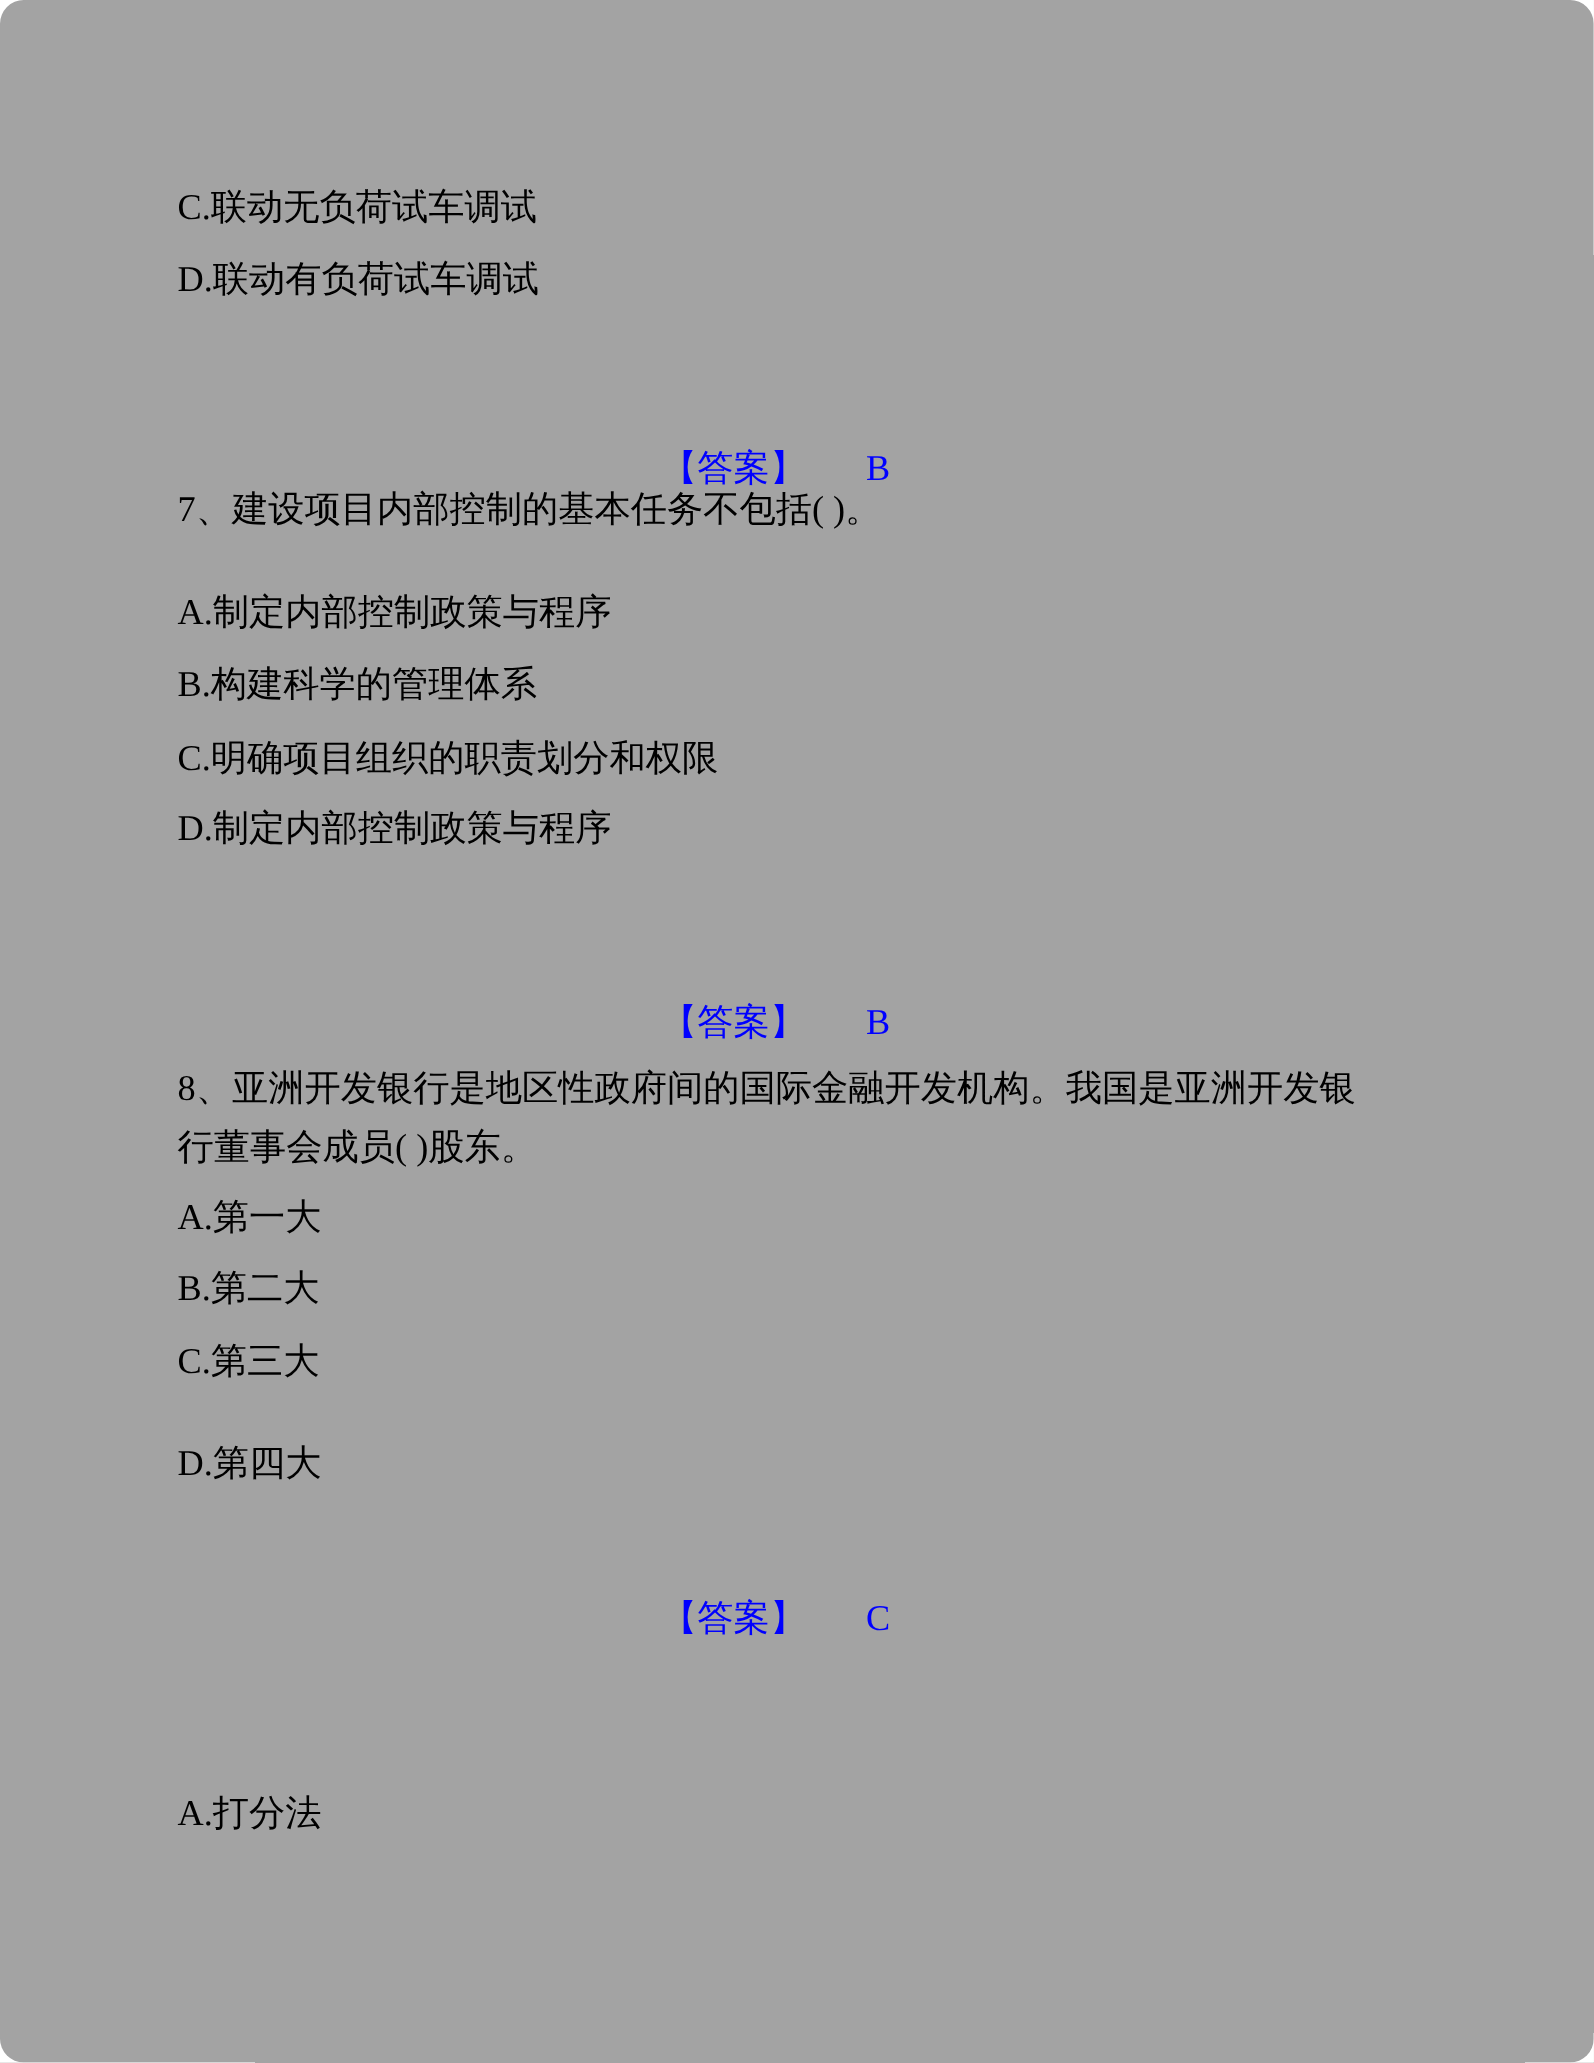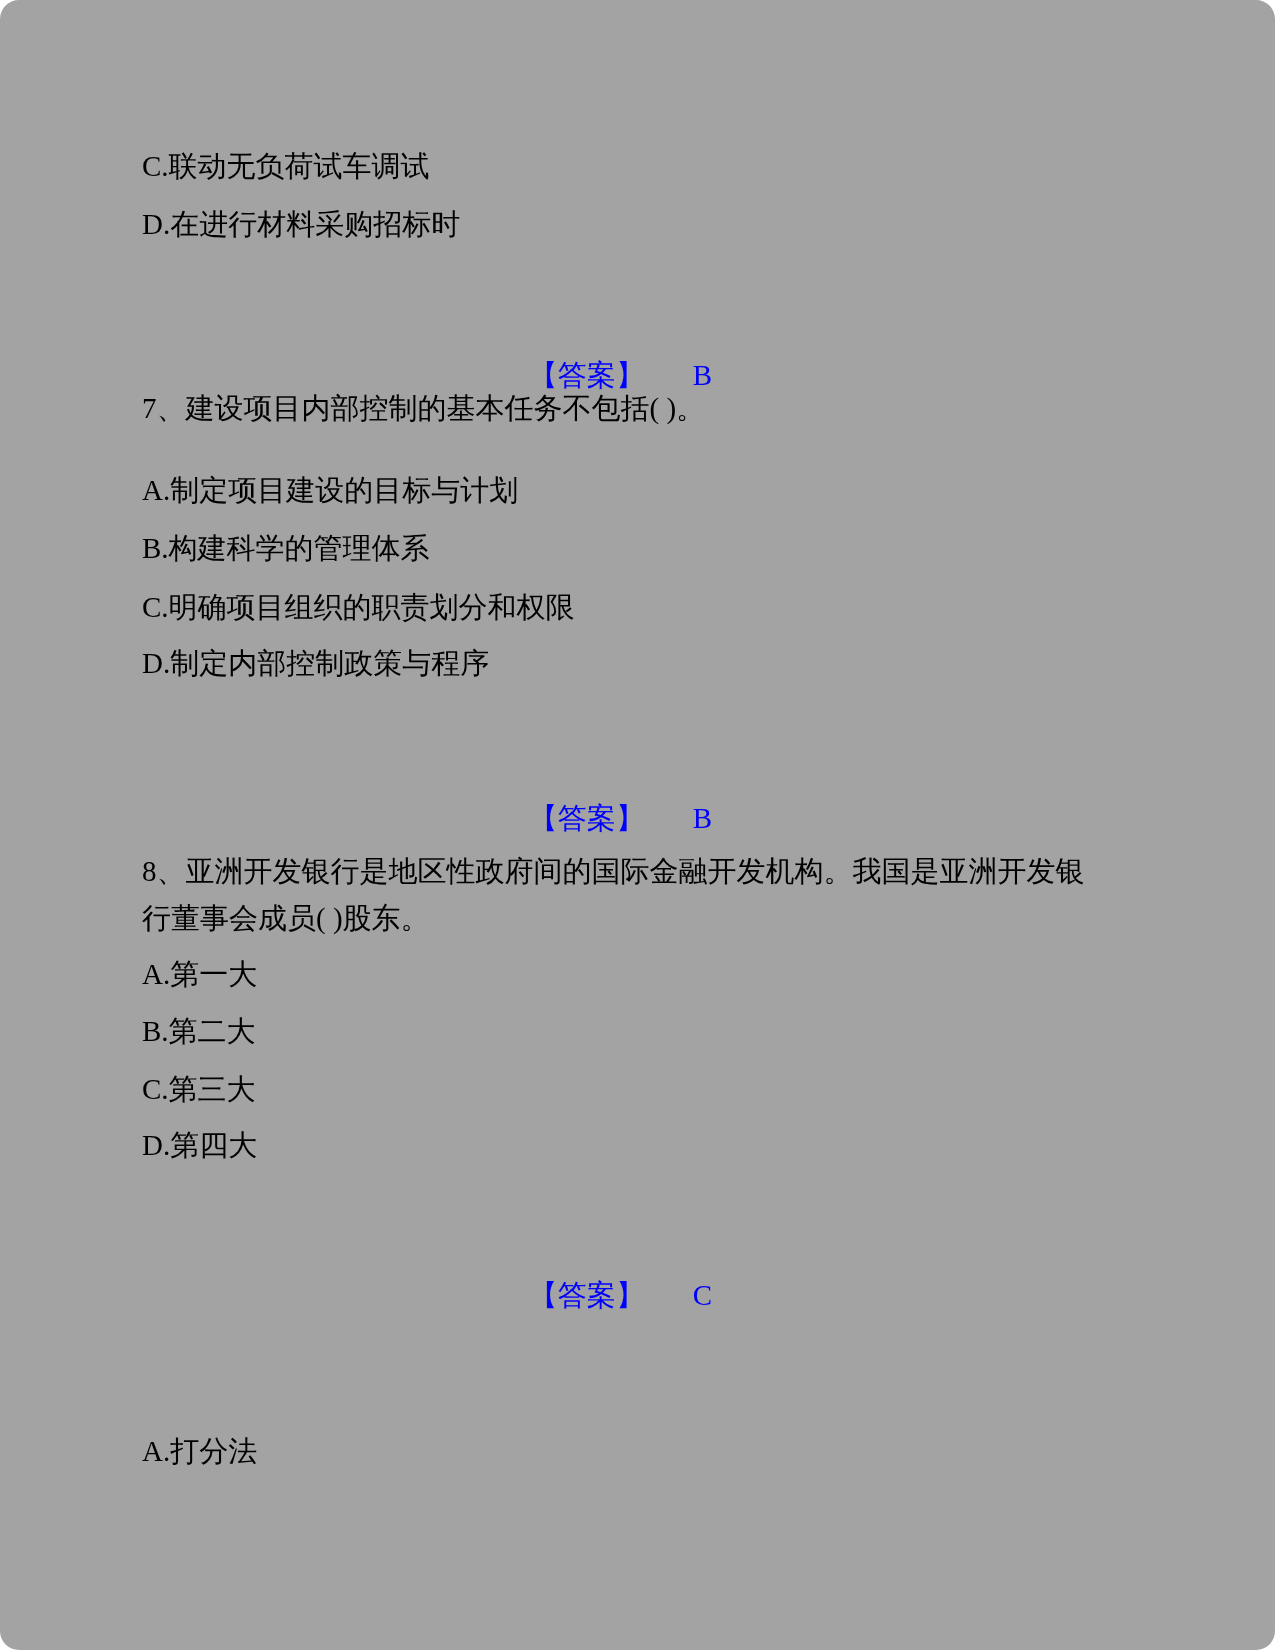--- a/index.html
+++ b/index.html
@@ -33,33 +33,33 @@
   .ans-letter {
     margin-left: 48px;
   }
 </style>
 </head>
 <body>
 
 <div class="page">
 
   <div class="para" style="top:143px">C.联动无负荷试车调试</div>
-  <div class="para" style="top:201px">D.在进行材料采购招标时</div>
+  <div class="para" style="top:201px">D.联动有负荷试车调试</div>
 
   <div class="para answer" style="top:352px"><span>【答案】</span><span class="ans-letter">B</span></div>
 
   <div class="para" style="top:385px">7、建设项目内部控制的基本任务不包括( )。</div>
-  <div class="para" style="top:467px">A.制定项目建设的目标与计划</div>
+  <div class="para" style="top:467px">A.制定内部控制政策与程序</div>
   <div class="para" style="top:584px">C.明确项目组织的职责划分和权限</div>
   <div class="para" style="top:525px">B.构建科学的管理体系</div>
   <div class="para" style="top:640px">D.制定内部控制政策与程序</div>
   <div class="para answer" style="top:795px"><span>【答案】</span><span class="ans-letter">B</span></div>
 
   <div class="para" style="top:848px">8、亚洲开发银行是地区性政府间的国际金融开发机构。我国是亚洲开发银行董事会成员( )股东。</div>
   <div class="para" style="top:951px">A.第一大</div>
   <div class="para" style="top:1008px">B.第二大</div>
   <div class="para" style="top:1066px">C.第三大</div>
-  <div class="para" style="top:1122px">D.第四大</div>
+  <div class="para" style="top:1148px">D.第四大</div>
   <div class="para answer" style="top:1272px"><span>【答案】</span><span class="ans-letter">C</span></div>
 
   <div class="para" style="top:1428px">A.打分法</div>
 
 </div>
 
 </body></html>

